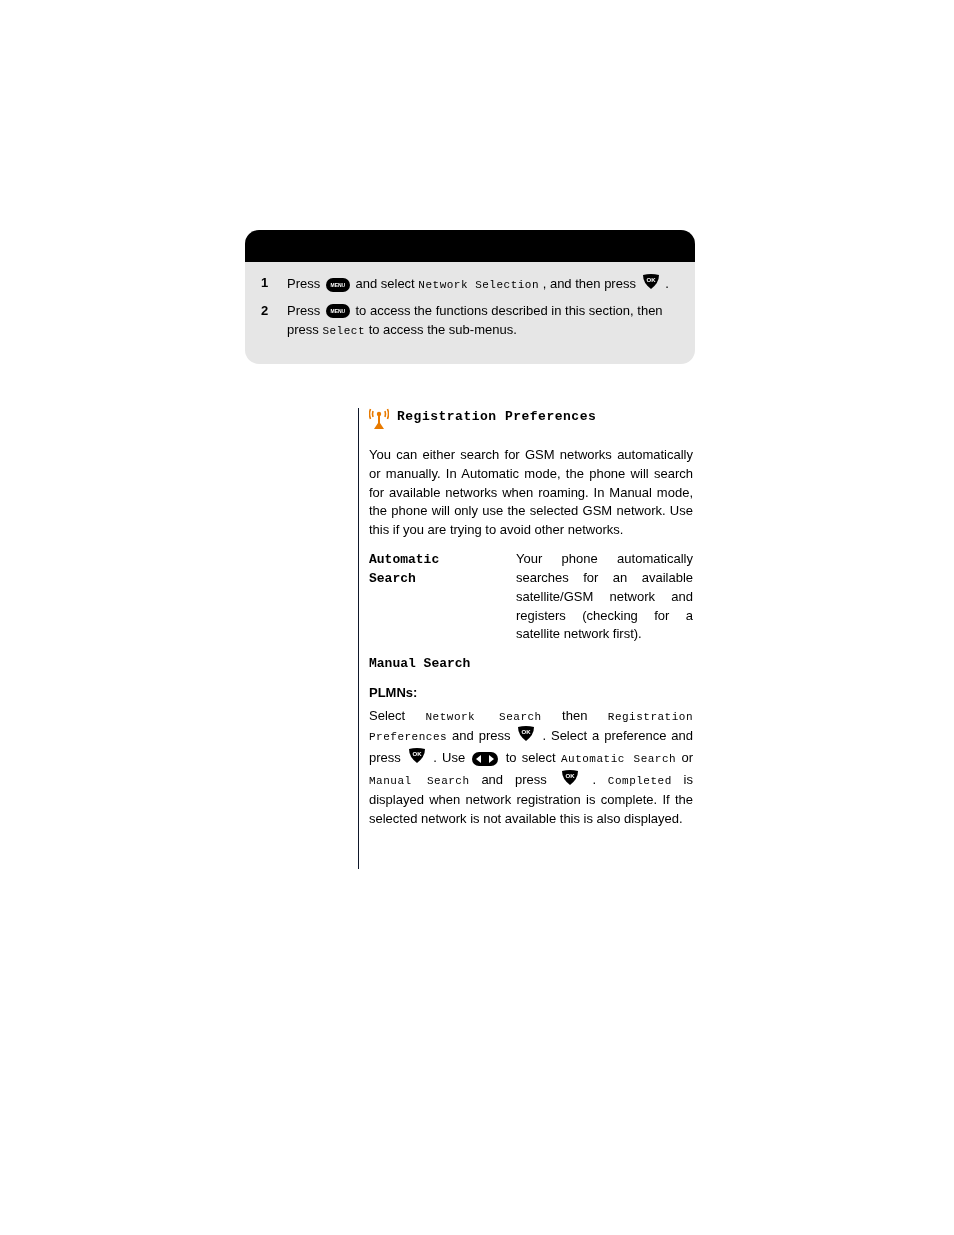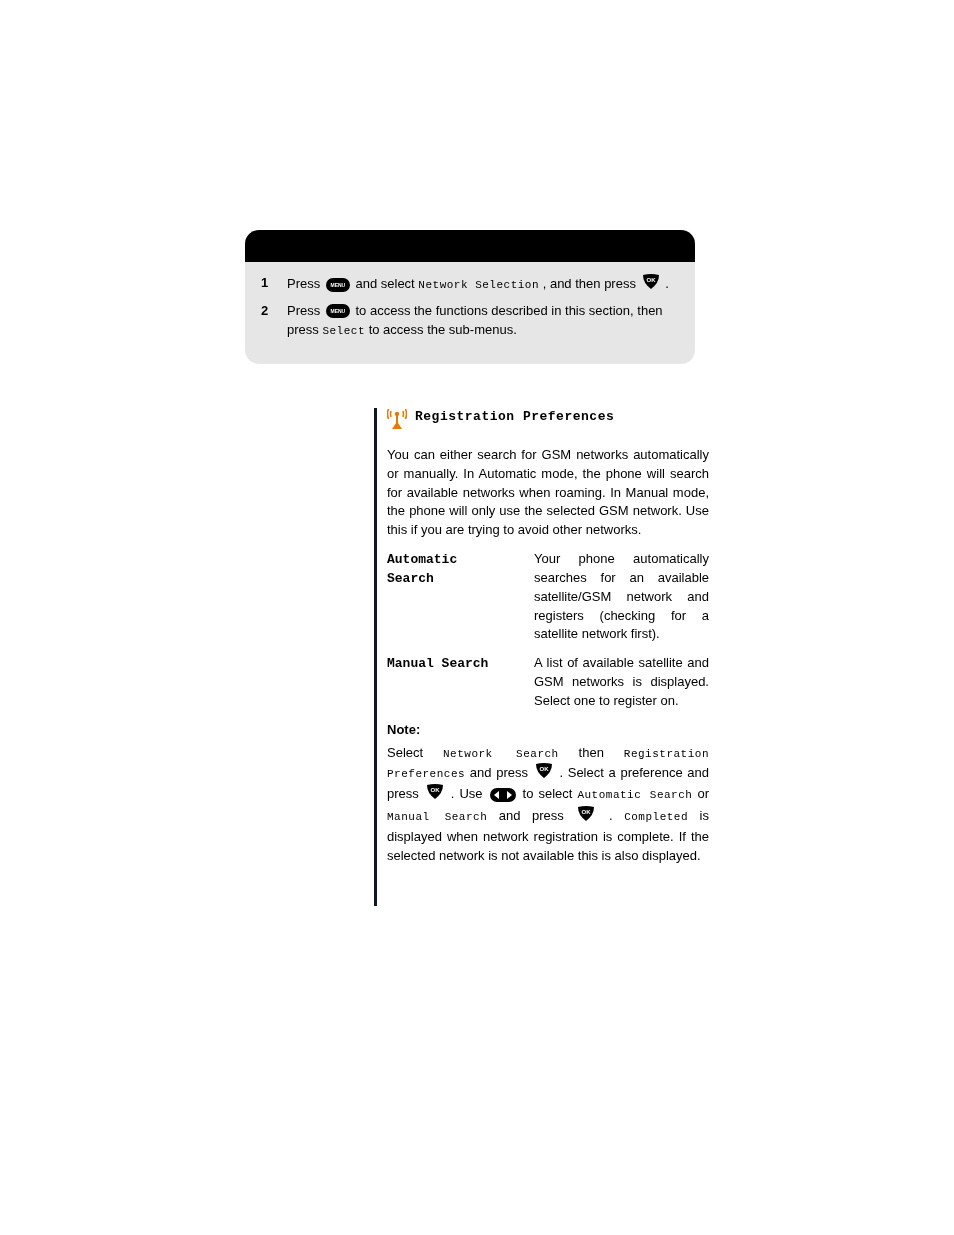--- a/index.html
+++ b/index.html
@@ -93,24 +93,24 @@
     content: "";
     position: absolute;
     right: 4px; top: 3px;
     border-top: 4px solid transparent;
     border-bottom: 4px solid transparent;
     border-left: 5px solid #fff;
   }
 
   .section {
     position: absolute;
-    left: 374px;
+    left: 358px;
     top: 408px;
     width: 335px;
-    border-left: 3px solid #0f172a;
+    border-left: 1px solid #0f172a;
     padding-left: 10px;
     padding-bottom: 30px;
   }
   .sect-header {
     display: flex;
     align-items: flex-start;
     gap: 8px;
     margin-bottom: 10px;
   }
   .antenna-icon {
@@ -231,25 +231,24 @@
 
   <div class="para">You can either search for GSM networks automatically or manually. In Automatic mode, the phone will search for available networks when roaming. In Manual mode, the phone will only use the selected GSM network. Use this if you are trying to avoid other networks.</div>
 
   <div class="item-row">
     <div class="item-label">Automatic Search</div>
     <div class="item-text">Your phone automatically searches for an available satellite/GSM network and registers (checking for a satellite network first).</div>
   </div>
 
   <div class="item-row">
     <div class="item-label">Manual Search</div>
-    <div class="item-text">A list of available satellite and GSM networks is displayed. Select one to register on.</div>
   </div>
 
   <div class="note">
-    <div class="note-head">Note:</div>
+    <div class="note-head">PLMNs:</div>
   </div>
 
   <div class="flow para mt">
     <span>Select </span>
     <span class="mono">Network Search</span>
     <span> then </span>
     <span class="mono">Registration Preferences</span>
     <span> and press </span>
     <span class="ok-shield icon-inline">
       <svg width="18" height="16" viewBox="0 0 18 16">

